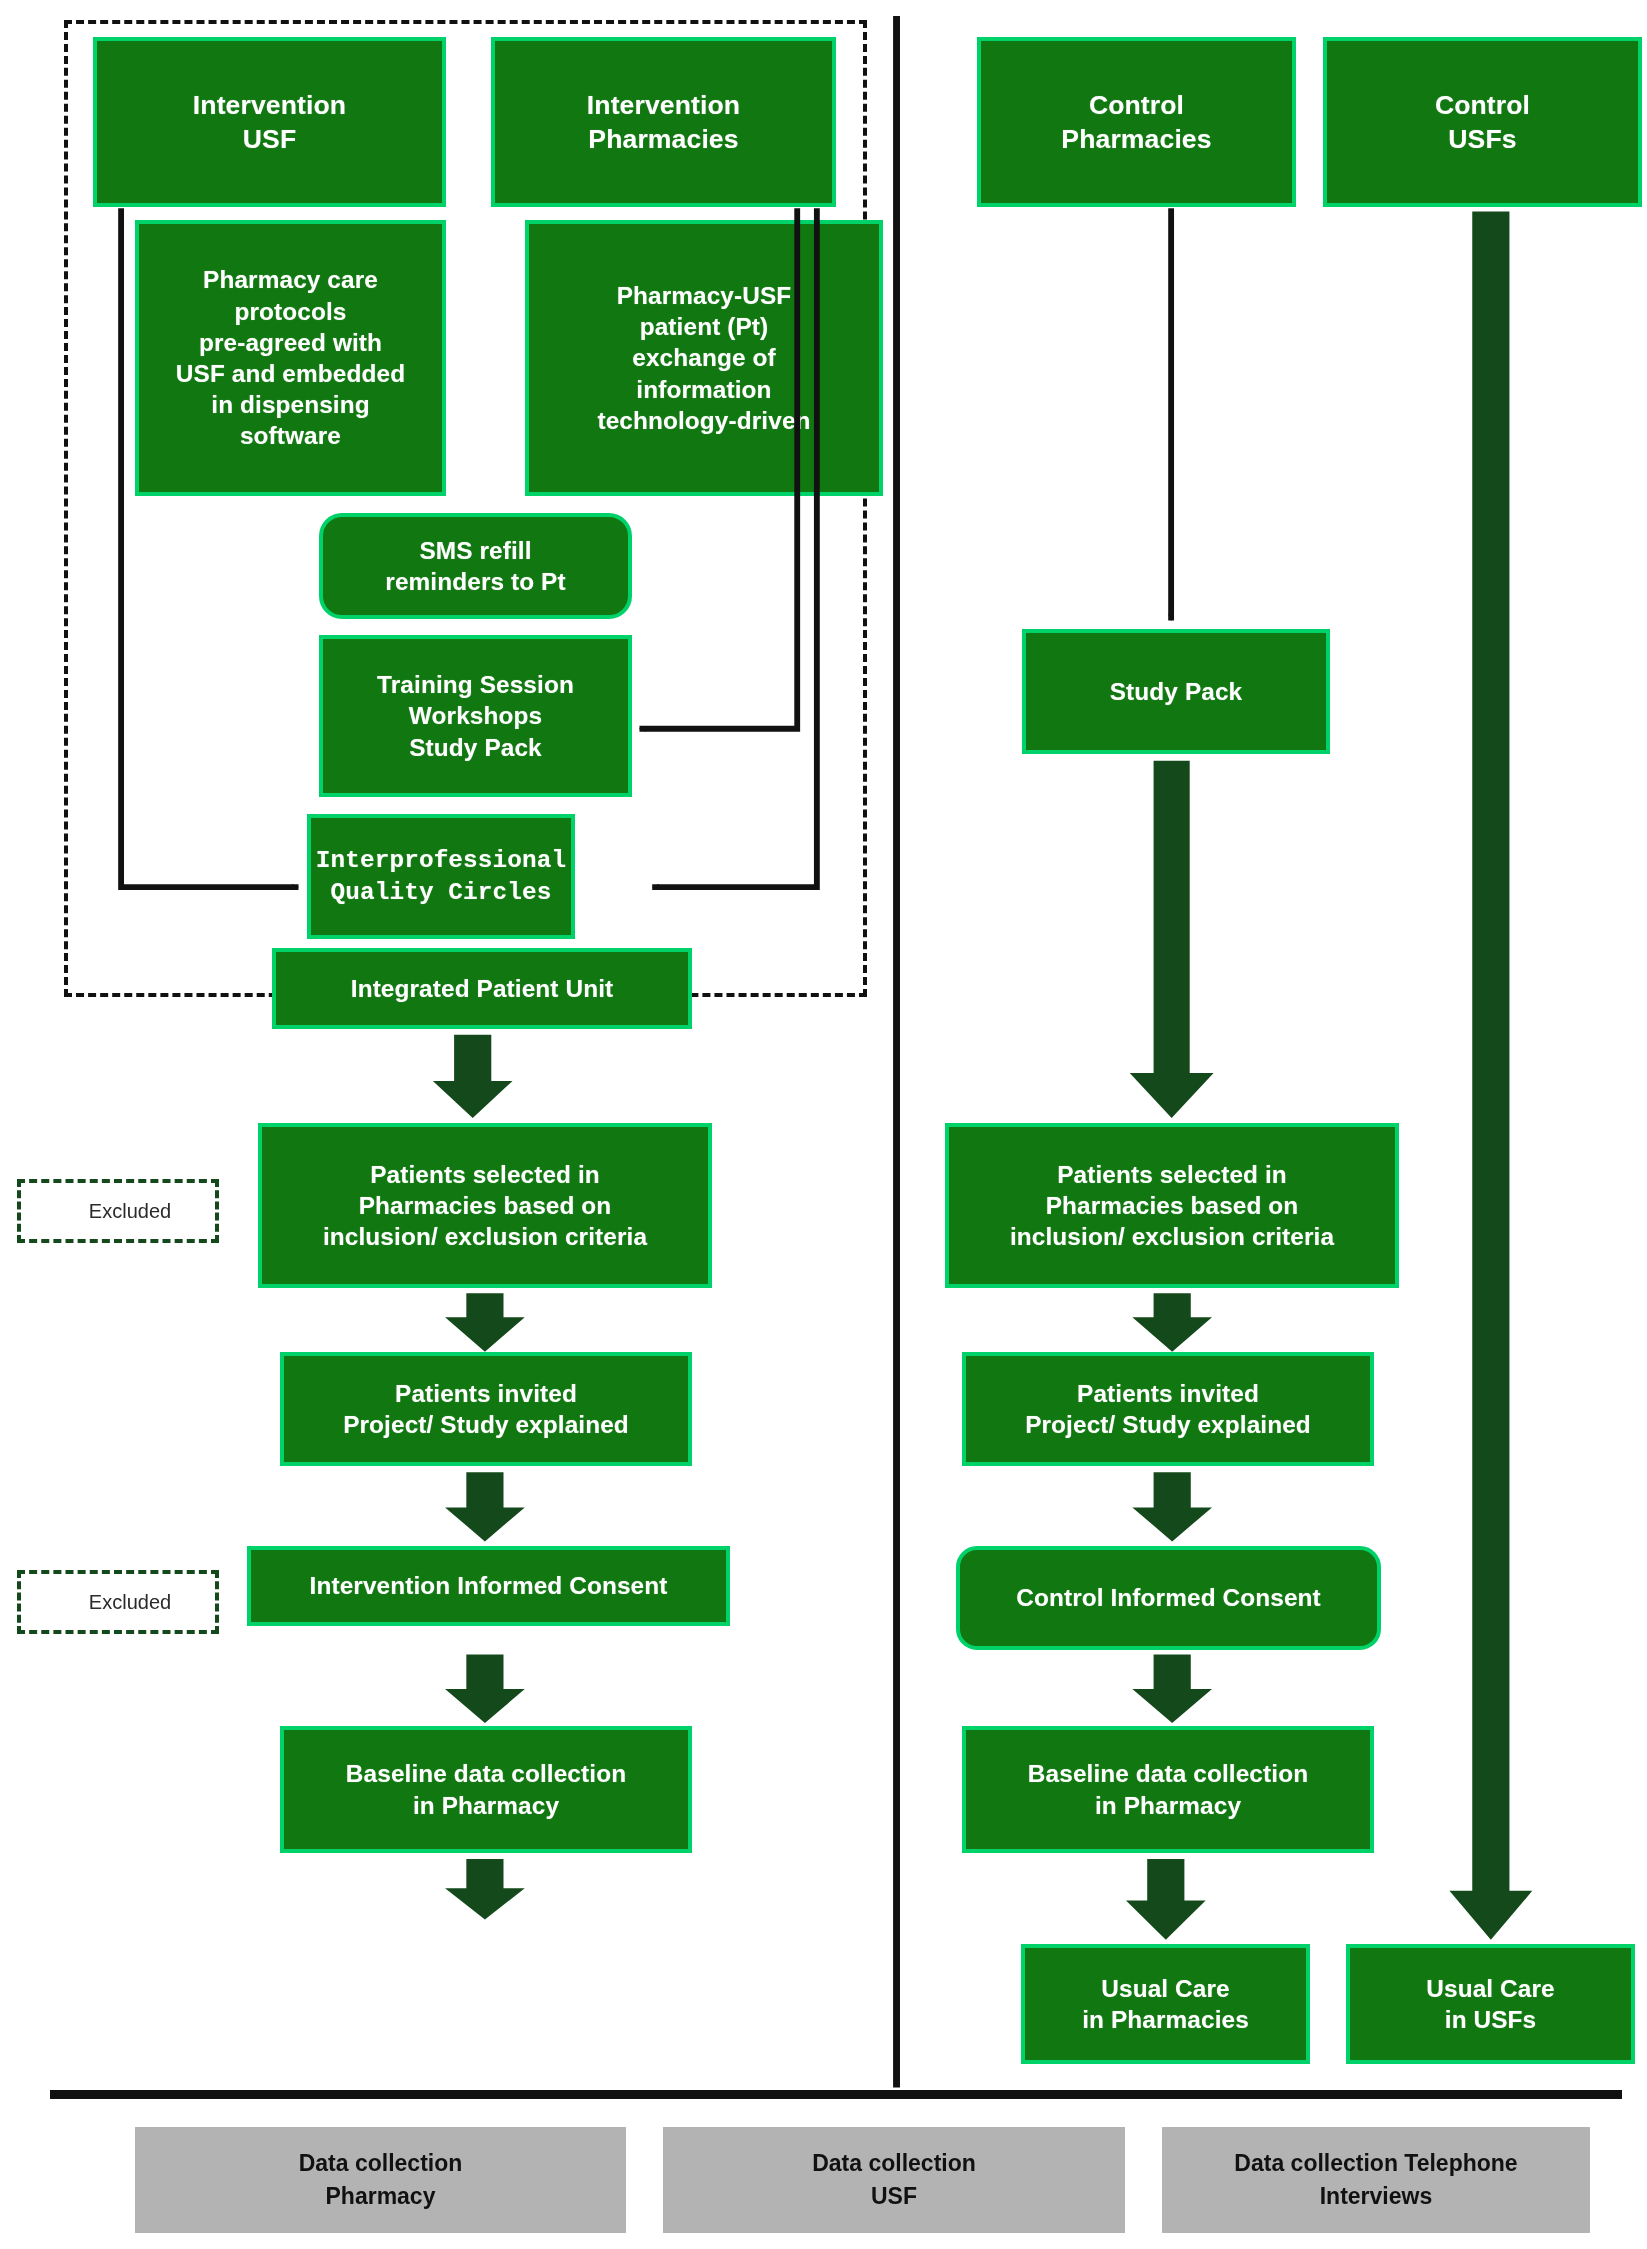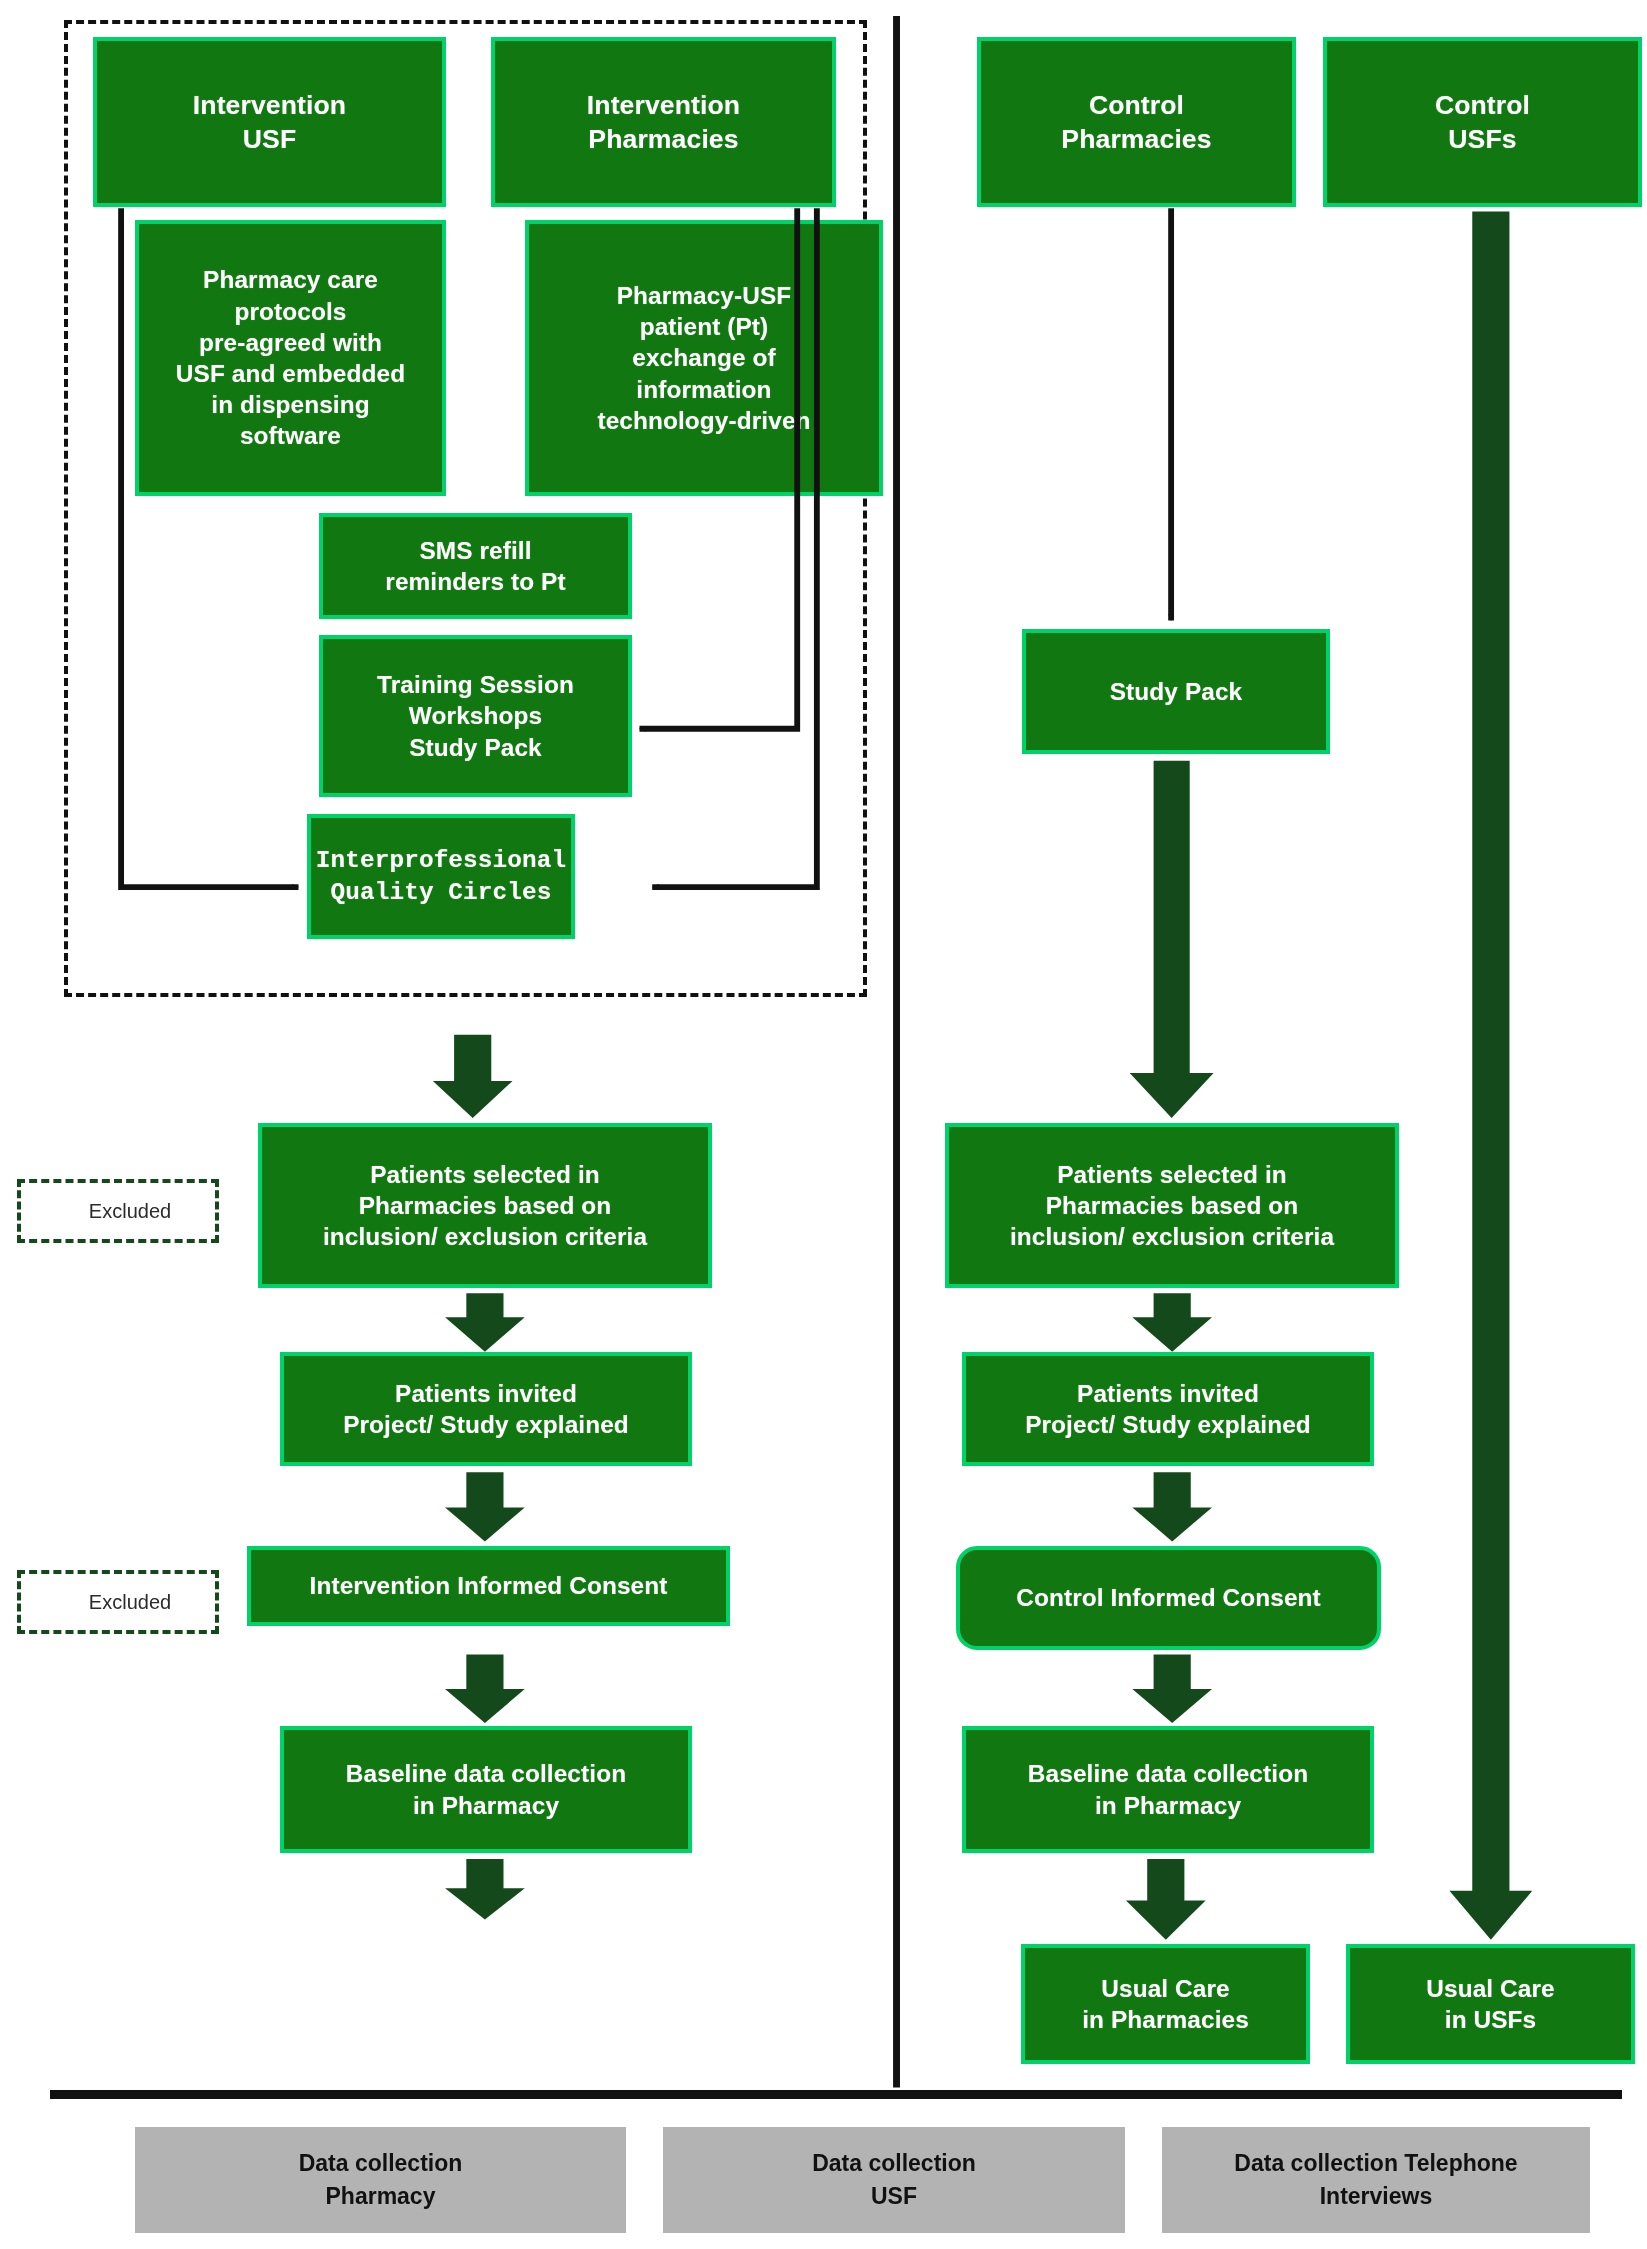--- a/index.html
+++ b/index.html
@@ -102,30 +102,31 @@
 USF and embedded
 in dispensing
 software</div>
 
   <div class="node" style="left:477px; top:220px; width:358px; height:276px;margin-left:48px;">Pharmacy-USF
 patient (Pt)
 exchange of
 information
 technology-driven</div>
 
-  <div class="node" style="left:319px; top:513px; width:313px; height:106px;">SMS refill
+  <div class="node" style="left:319px; top:513px; width:313px; height:106px;border-radius:23px;">SMS refill
 reminders to Pt</div>
 
   <div class="node" style="left:319px; top:635px; width:313px; height:162px;">Training Session
 Workshops
 Study Pack</div>
 
   <div class="node" style="left:307px; top:814px; width:268px; height:125px;font-family:Liberation Mono, monospace;">Interprofessional
 Quality Circles</div>
 
+  <div class="node" style="left:272px; top:948px; width:420px; height:81px;">Integrated Patient Unit</div>
 
   <div class="node" style="left:258px; top:1123px; width:454px; height:165px;">Patients selected in
 Pharmacies based on
 inclusion/ exclusion criteria</div>
 
   <div class="node" style="left:280px; top:1352px; width:412px; height:114px;">Patients invited
 Project/ Study explained</div>
 
   <div class="node" style="left:247px; top:1546px; width:483px; height:80px;">Intervention Informed Consent</div>
 

